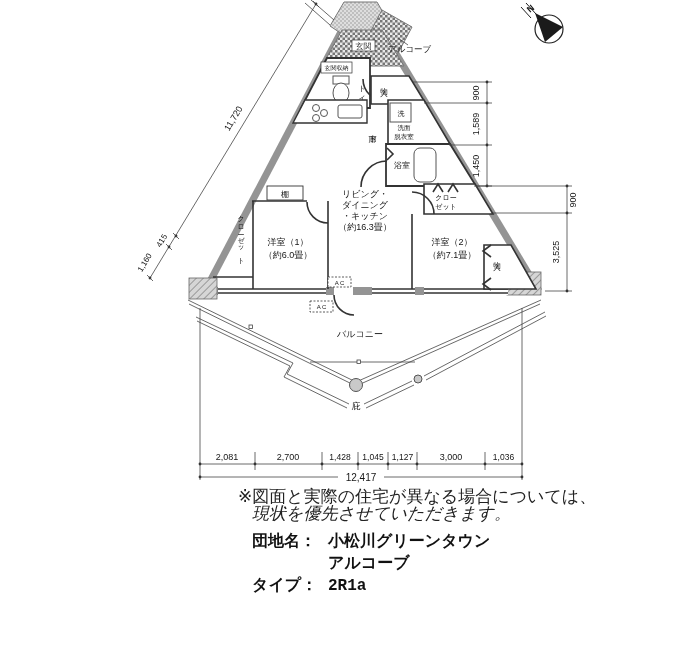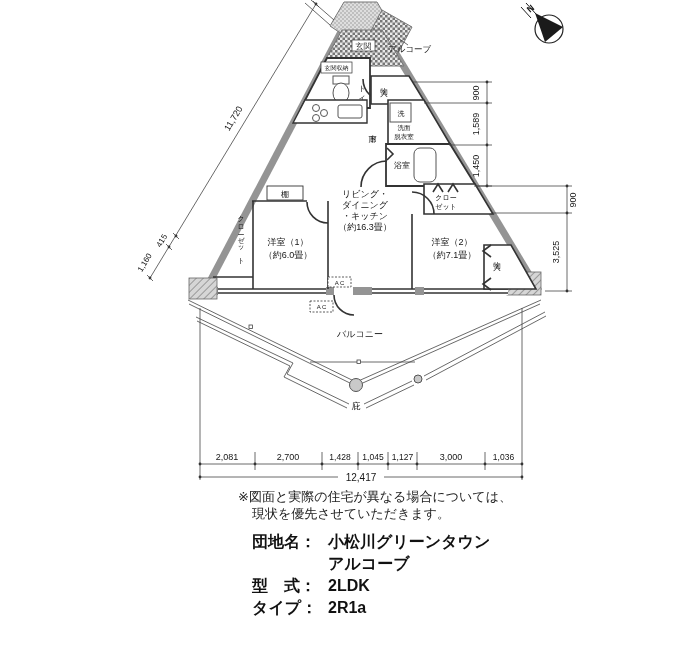--- a/index.html
+++ b/index.html
@@ -8,24 +8,24 @@
   svg text{fill:#151515;font-family:"Liberation Sans","DejaVu Sans",sans-serif;}
   .t6{font-size:6px}.t65{font-size:6.5px}.t7{font-size:7px}.t75{font-size:7.5px}
   .t8{font-size:8px}.t85{font-size:8.5px}.t9{font-size:9px}.t10{font-size:10px}
   .mid{text-anchor:middle}
   .vt{writing-mode:vertical-rl;text-orientation:upright;letter-spacing:1px}
   .wall{stroke:#949494;fill:none}
   .thin{stroke:#333;fill:none;stroke-width:1.6}
   .fix{stroke:#555;fill:#fff;stroke-width:1}
   .dim{stroke:#444;stroke-width:0.8;fill:none}
   .dimtxt{font-size:9px}
-  .notes{position:absolute;left:238px;top:488px;font-size:13px;line-height:17px;color:#222;}
-  .notes .l2{padding-left:14px;}
+  .notes{position:absolute;left:238px;top:488px;font-size:17px;line-height:17px;color:#222;}
+  .notes .l2{padding-left:14px;font-style:italic;}
   .tblock{position:absolute;left:252px;top:531px;font-size:16px;font-weight:bold;line-height:22px;color:#111;}
-  .trow{display:flex;}
+  .trow{display:flex;font-family:Liberation Mono, monospace;}
   .tlabel{width:76px;white-space:pre;}
   .tvalue{white-space:pre;text-align:right;}
 </style>
 </head>
 <body>
 
 <div id="canvas">
 
 <svg width="700" height="485" viewBox="0 0 700 485">
   <defs>
@@ -263,22 +263,18 @@
 <div class="tblock">
   <div class="trow">
     <span class="tlabel">団地名：</span>
     <span class="tvalue">小松川グリーンタウン</span>
   </div>
   <div class="trow">
     <span class="tlabel"></span>
     <span class="tvalue">アルコーブ</span>
   </div>
   <div class="trow">
-    <span class="tlabel">型　式：</span>
-    <span class="tvalue">2LDK</span>
-  </div>
-  <div class="trow">
     <span class="tlabel">タイプ：</span>
     <span class="tvalue">2R1a</span>
   </div>
 </div>
 
 </div>
 
 </body></html>

